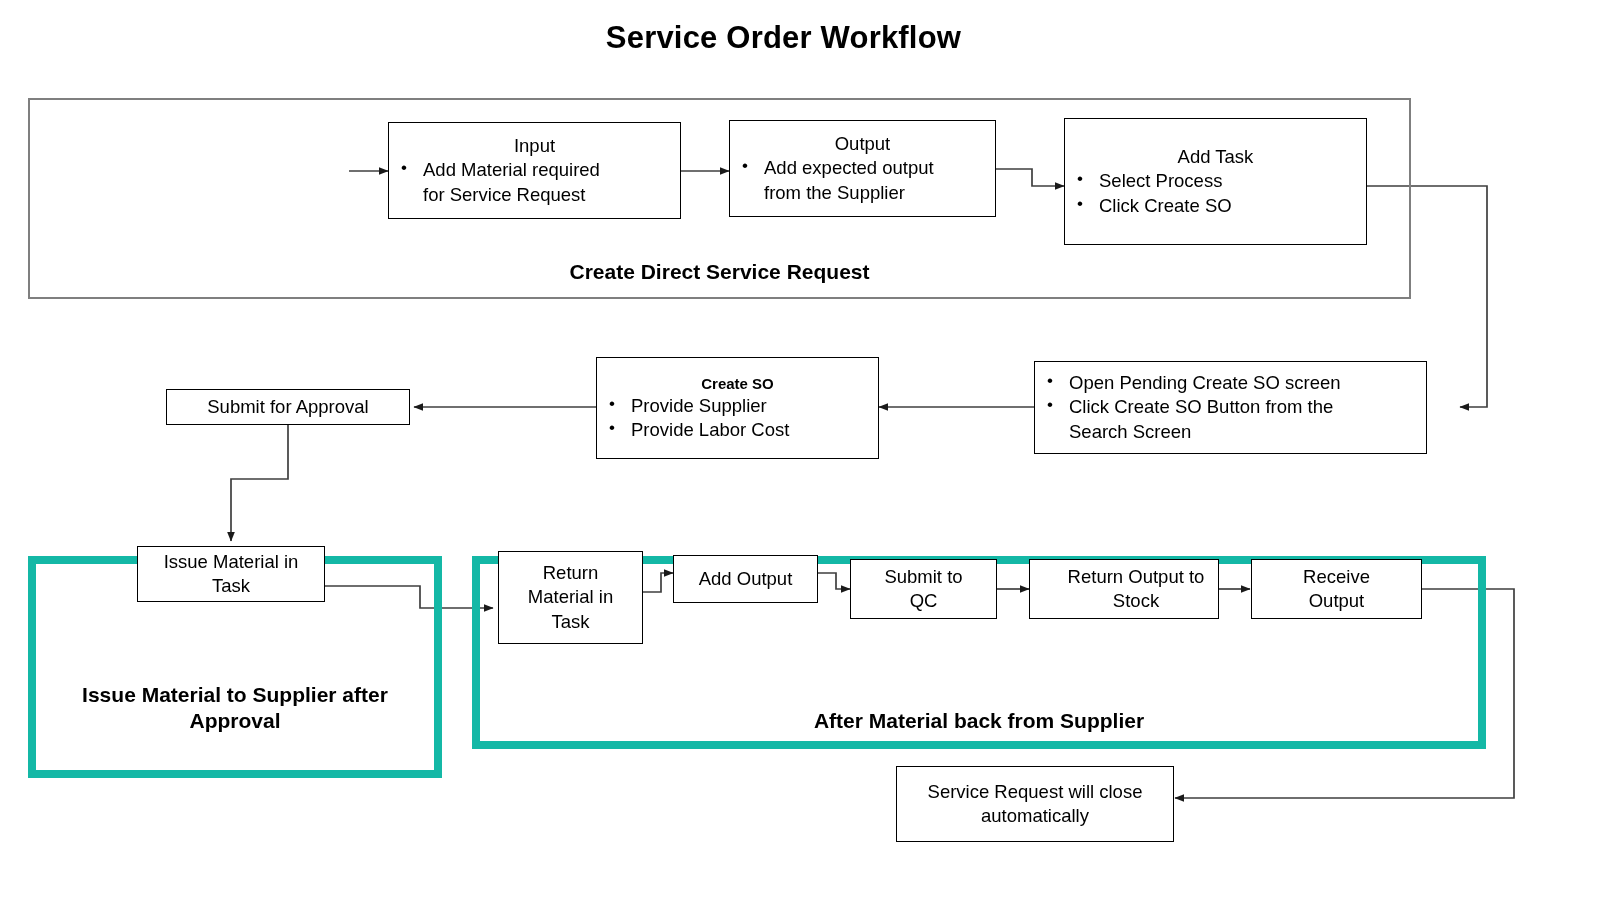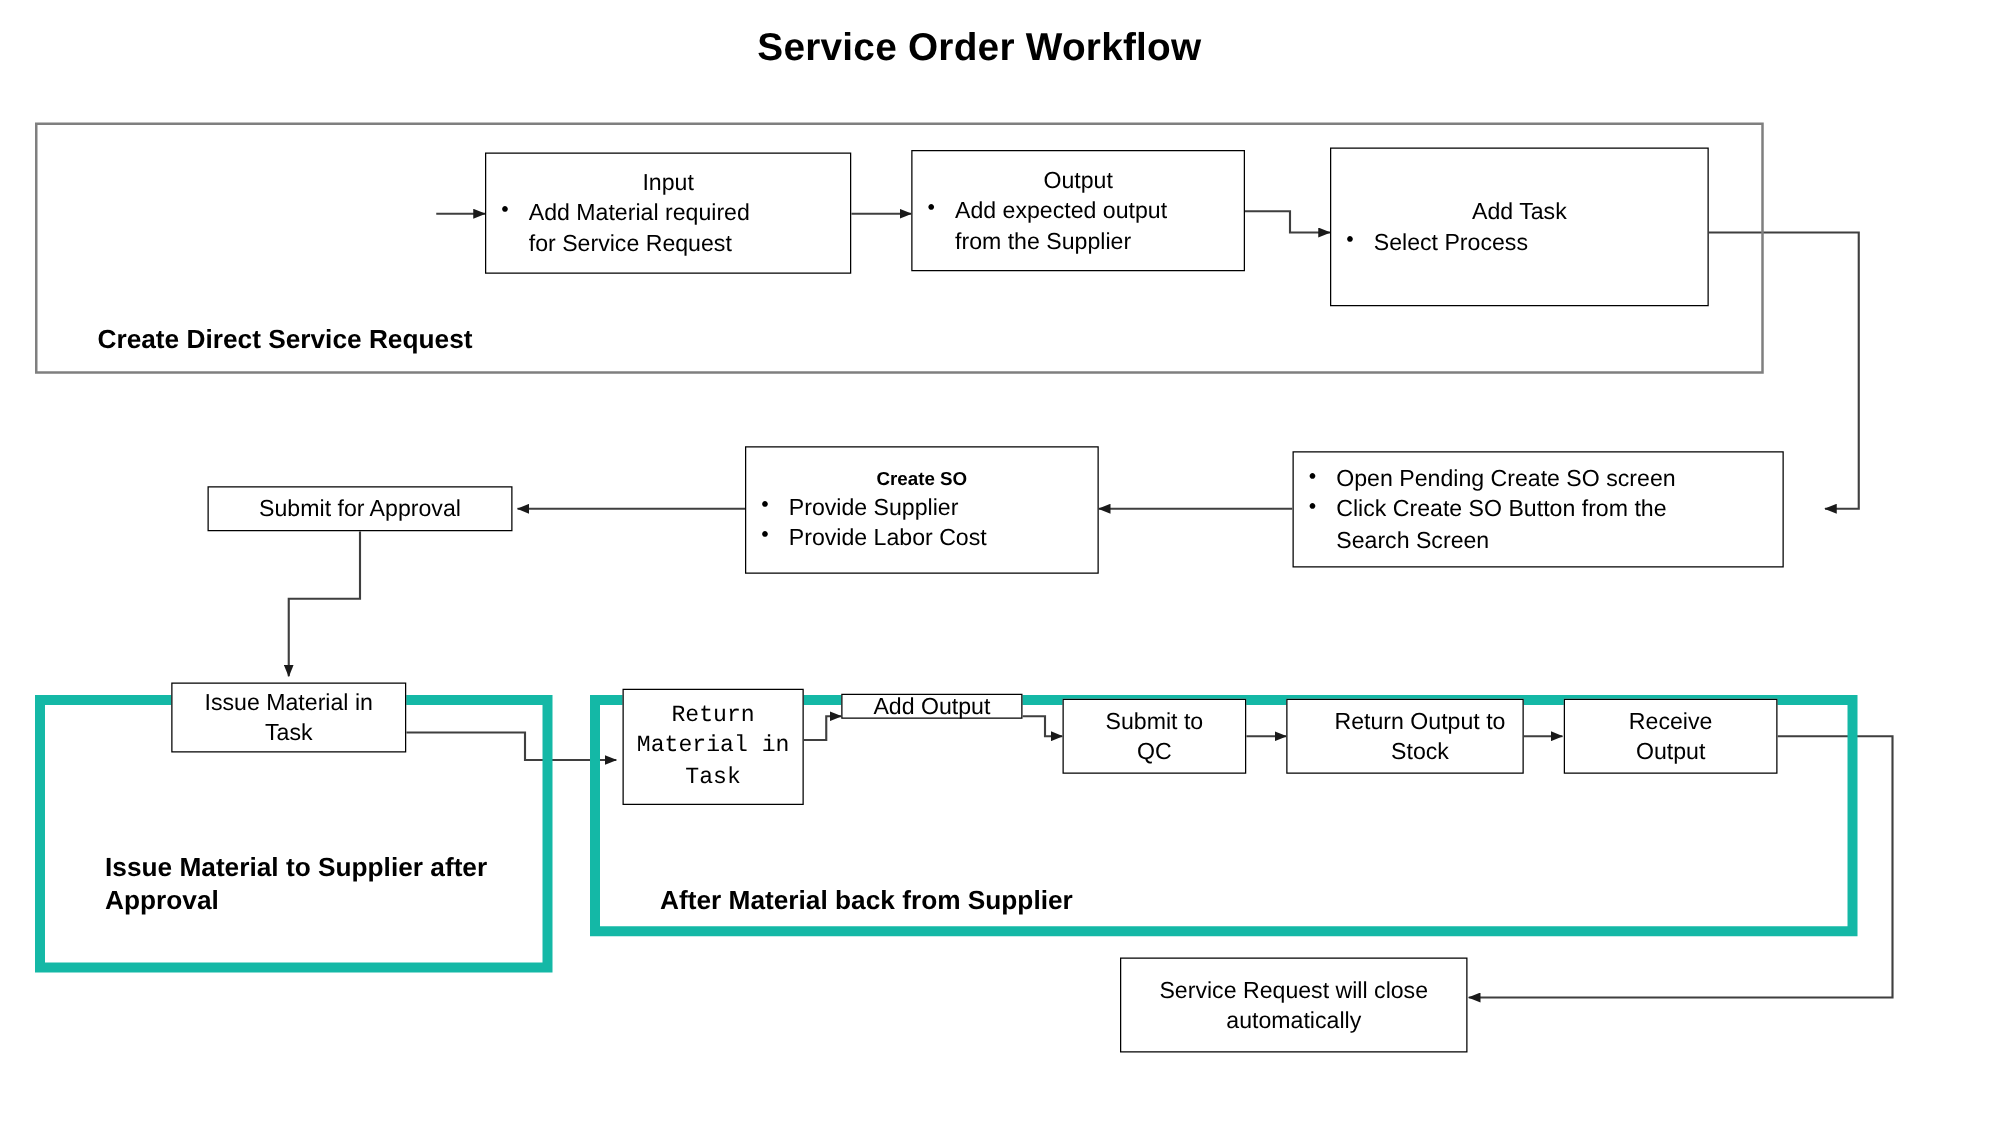--- a/index.html
+++ b/index.html
@@ -42,25 +42,24 @@
   .group {
     position: absolute;
     box-sizing: border-box;
     background: transparent;
   }
   .group.gray  { border: 2px solid #7f7f7f; }
   .group.black { border: 8px solid #14b8a6; margin-top: 36px; }
   .group-label {
     position: absolute;
     width: 100%;
-    text-align: left;
+    text-align: center;
     font-size: 21px;
     font-weight: bold;
     line-height: 1.25;
-    padding-left: 48px;
   }
 
   
   .node {
     position: absolute;
     box-sizing: border-box;
     border: 1.6px solid #000000;
     background: #ffffff;
     display: flex;
     flex-direction: column;
@@ -163,20 +162,23 @@
       </li>
     </ul>
   </div>
 
   <div class="node" style="left:1064px; top:118px; width:303px; height:127px;">
     <div class="title">Add Task</div>
     <ul>
       <li>
         <span class="ind">Select Process</span>
       </li>
+      <li>
+        <span class="ind">Click Create SO</span>
+      </li>
     </ul>
   </div>
 
   <div class="node" style="left:1034px; top:361px; width:393px; height:93px;">
     <ul>
       <li>
         <span class="ind">Open Pending Create SO screen</span>
       </li>
       <li>
         <span class="ind">Click Create SO Button from the</span>
@@ -208,26 +210,26 @@
   <div class="node" style="left:137px; top:546px; width:188px; height:56px;">
     <div class="plain pre" style="white-space:pre-line;">Issue Material in
 Task</div>
   </div>
 
   <div class="group black" style="left:472px; top:520px; width:1014px; height:193px;">
     <div class="group-label" style="top:144px;">After Material back from Supplier</div>
   </div>
 
   <div class="node" style="left:498px; top:551px; width:145px; height:93px;">
-    <div class="plain" style="white-space:pre-line;font-family:Liberation Mono, monospace;">Return
+    <div class="plain" style="white-space:pre-line;">Return
 Material in
 Task</div>
   </div>
 
-  <div class="node" style="left:673px; top:555px; width:145px; height:20px;">
+  <div class="node" style="left:673px; top:555px; width:145px; height:48px;">
     <div class="plain">Add Output</div>
   </div>
 
   <div class="node" style="left:850px; top:559px; width:147px; height:60px;">
     <div class="plain" style="white-space:pre-line;">Submit to
 QC</div>
   </div>
 
   <div class="node" style="left:1029px; top:559px; width:190px; height:60px;padding-left:24px;">
     <div class="plain" style="white-space:pre-line;">Return Output to

